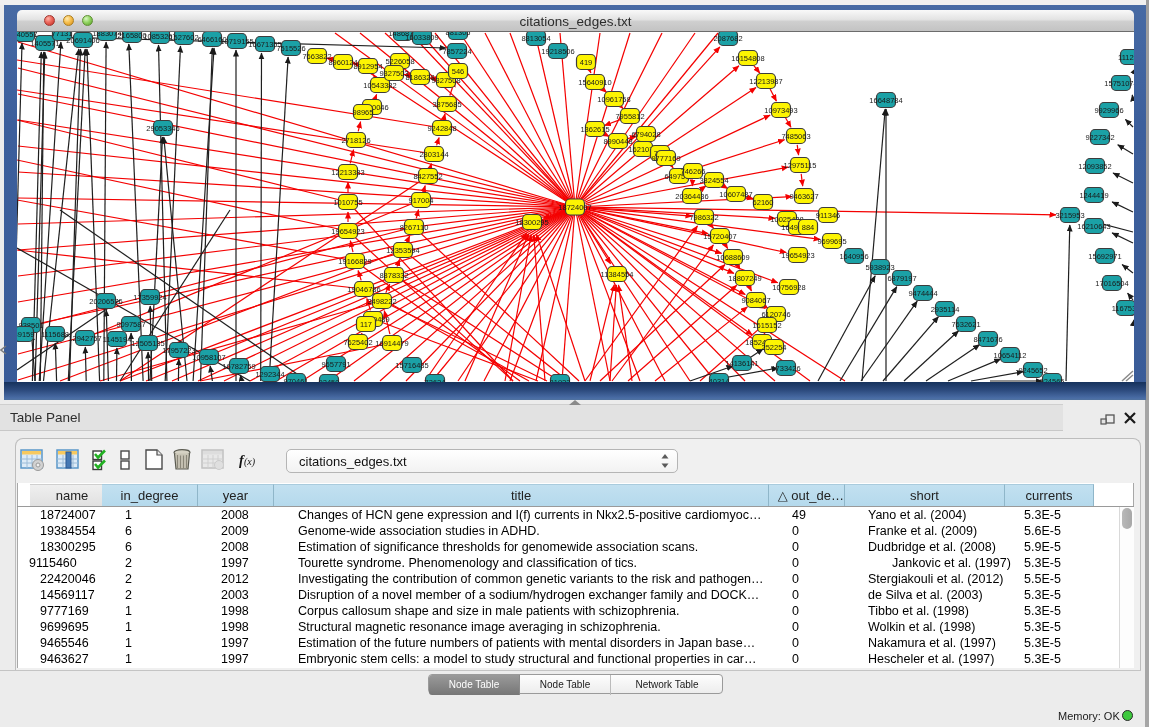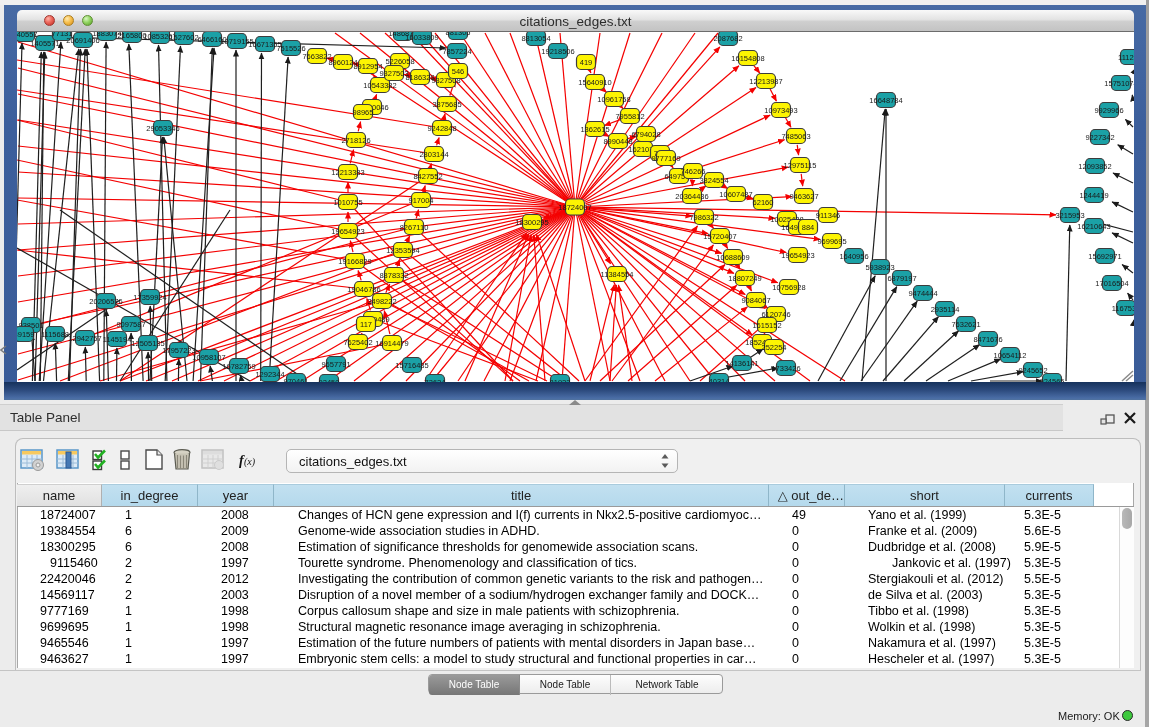--- a/index.html
+++ b/index.html
@@ -27,21 +27,21 @@
 #panel { left:15px; top:438px; width:1126px; height:232px; background:#f0f0f0;
   border:1px solid #bdbdbd; border-radius:8px 8px 0 0; border-bottom:none; }
 #panel2 { left:0px; top:670px; width:1149px; height:1px; background:#c4c4c4; }
 #dropdown { left:286px; top:449px; width:392px; height:24px; background:linear-gradient(#ffffff,#f2f2f2);
   border:1px solid #b5b5b5; border-radius:5px; }
 #dropdown span { position:absolute; left:12px; top:4px; font-size:13px; color:#111; }
 
 #table { left:17px; top:483px; width:1117px; height:185px; background:#fff; border-left:1px solid #a8a8a8; border-right:1px solid #a8a8a8; overflow:hidden; }
 .hcell { position:absolute; top:484px; height:23px; background:linear-gradient(#c2e0f0,#b4d9ec); border-right:1px solid #8fb6c9; border-top:1px solid #a9cbdd;
   font-size:13px; color:#222; text-align:center; line-height:22px; }
-#hname { background:linear-gradient(#efefef,#e0e0e0); border-right:1px solid #b0b0b0; border-top:1px solid #cfcfcf; }
+#hname { background:linear-gradient(#efefef,#e0e0e0); border-right:1px solid #b0b0b0; border-top:1px solid #cfcfcf;margin-left:13px; }
 #hdrline { left:17px; top:506px; width:1117px; height:1px; background:#9a9a9a; }
 .trow { position:absolute; left:17px; width:1103px; height:16px; font-size:12.5px; color:#000; }
 .trow .c { position:absolute; top:1px; white-space:nowrap; }
 
 #sbar { left:1119px; top:507px; width:15px; height:161px; background:#fdfdfd; border-left:1px solid #d9d9d9; }
 #sthumb { left:1121.5px; top:508px; width:10px; height:21px; background:linear-gradient(to right,#b9b9b9,#a8a8a8); border-radius:5px; }
 
 #tabs { left:428px; top:674px; width:295px; height:20px; border:1px solid #9a9a9a; border-radius:4px;
   background:linear-gradient(#fdfdfd,#ededed); font-size:10px; color:#1a1a1a; }
 .tab { position:absolute; top:0; height:20px; line-height:19px; text-align:center; }
@@ -667,21 +667,21 @@
 <div class="abs hcell" style="left:769px;width:76px;text-align:right;padding-left:5px">△ out_de…</div>
 <div class="abs hcell" style="left:845px;width:160px">short</div>
 <div class="abs hcell" style="left:1005px;width:89px">currents</div>
 <div class="abs" id="hdrline"></div>
 <div class="trow" style="top:507px">
 <span class="c" style="left:23px">18724007</span>
 <span class="c" style="left:108px">1</span>
 <span class="c" style="left:204px">2008</span>
 <span class="c" style="left:281px;width:484px;overflow:hidden;white-space:nowrap">Changes of HCN gene expression and I(f) currents in Nkx2.5-positive cardiomyoc…</span>
 <span class="c" style="left:775px">49</span>
-<span class="c" style="left:851px">Yano et al. (1999)</span>
+<span class="c" style="left:851px">Yano et al. (2004)</span>
 <span class="c" style="left:1007px">5.3E-5</span>
 </div>
 <div class="trow" style="top:523px">
 <span class="c" style="left:23px">19384554</span>
 <span class="c" style="left:108px">6</span>
 <span class="c" style="left:204px">2009</span>
 <span class="c" style="left:281px;width:484px;overflow:hidden;white-space:nowrap">Genome-wide association studies in ADHD.</span>
 <span class="c" style="left:775px">0</span>
 <span class="c" style="left:851px">Franke et al. (2009)</span>
 <span class="c" style="left:1007px">5.6E-5</span>
@@ -689,21 +689,21 @@
 <div class="trow" style="top:539px">
 <span class="c" style="left:23px">18300295</span>
 <span class="c" style="left:108px">6</span>
 <span class="c" style="left:204px">2008</span>
 <span class="c" style="left:281px;width:484px;overflow:hidden;white-space:nowrap">Estimation of significance thresholds for genomewide association scans.</span>
 <span class="c" style="left:775px">0</span>
 <span class="c" style="left:851px">Dudbridge et al. (2008)</span>
 <span class="c" style="left:1007px">5.9E-5</span>
 </div>
 <div class="trow" style="top:555px">
-<span class="c" style="left:33px">9115460</span>
+<span class="c" style="left:12px">9115460</span>
 <span class="c" style="left:108px">2</span>
 <span class="c" style="left:204px">1997</span>
 <span class="c" style="left:281px;width:484px;overflow:hidden;white-space:nowrap">Tourette syndrome. Phenomenology and classification of tics.</span>
 <span class="c" style="left:775px">0</span>
 <span class="c" style="left:875px">Jankovic et al. (1997)</span>
 <span class="c" style="left:1007px">5.3E-5</span>
 </div>
 <div class="trow" style="top:571px">
 <span class="c" style="left:23px">22420046</span>
 <span class="c" style="left:108px">2</span>

